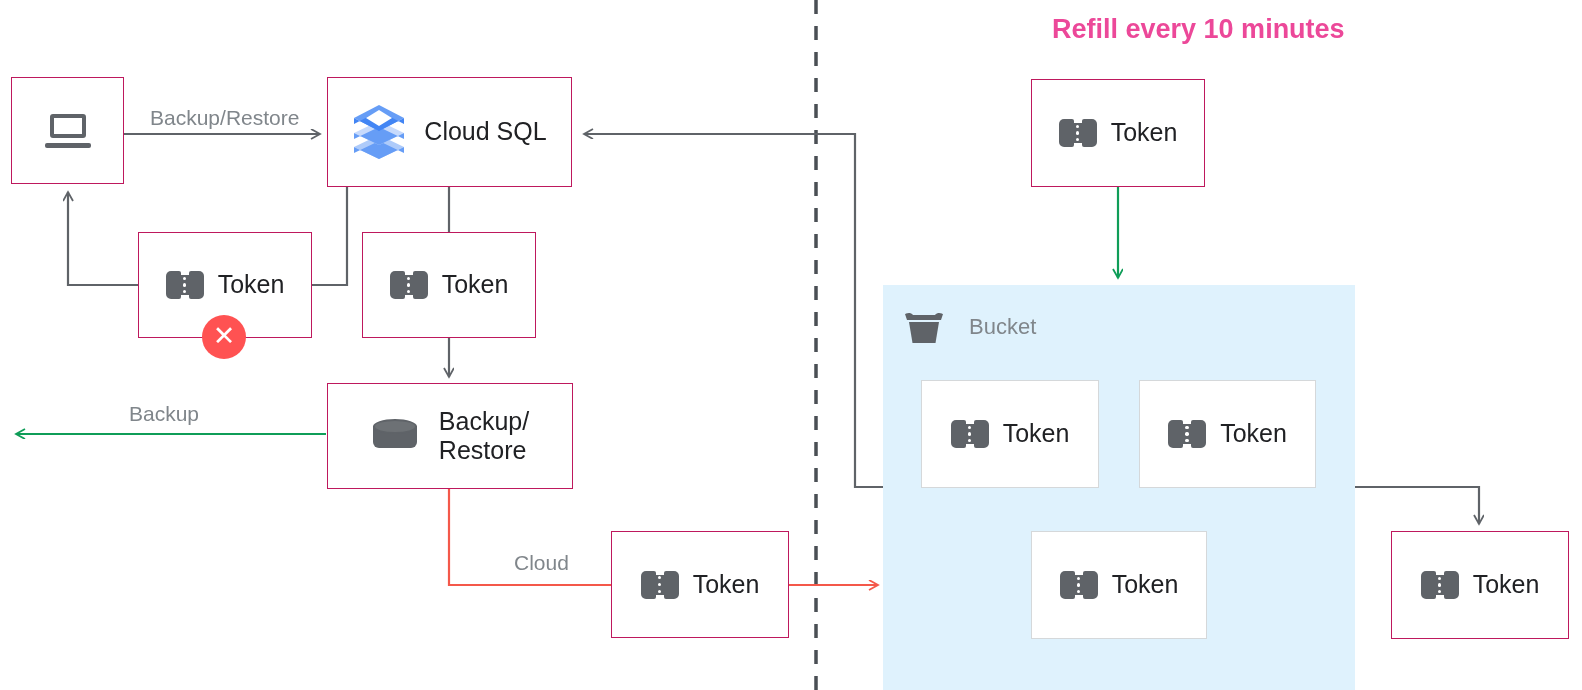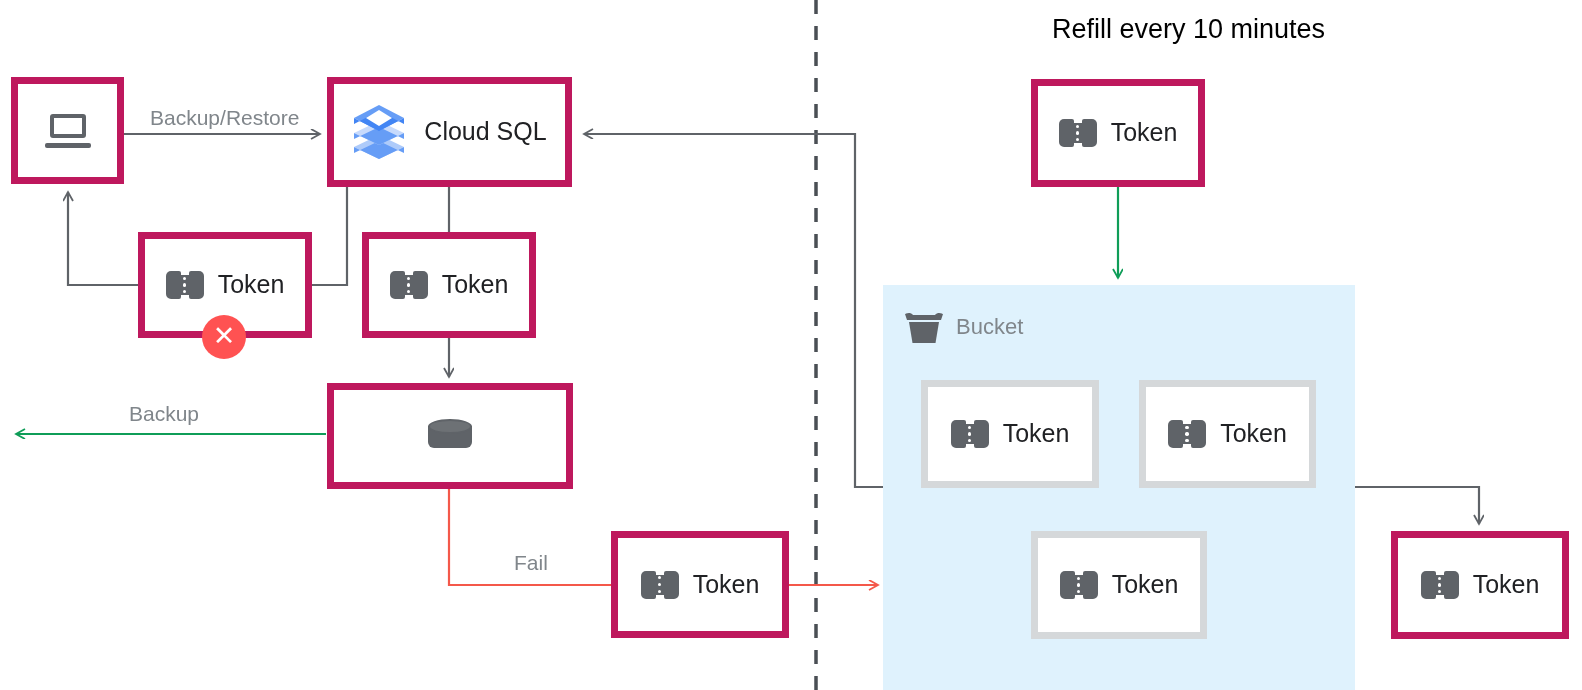--- a/index.html
+++ b/index.html
@@ -9,21 +9,21 @@
     font-family:"Liberation Sans", sans-serif;
     overflow:hidden;
     position:relative;
   }
   #stage{position:absolute;left:0;top:0;width:1582px;height:690px;}
 
   
   .node{
     position:absolute;
     box-sizing:border-box;
-    border:7px solid #be185d;
+    border:1px solid #be185d;
     background:#ffffff;
     display:flex;
     align-items:center;
     justify-content:center;
     gap:14px;
   }
   .node .label{
     font-size:25px;
     color:#202124;
     line-height:1.18;
@@ -89,39 +89,39 @@
     transform:translateY(-1px);
   }
 
   
   #bucket-region{
     position:absolute;
     background:#dff2fd;
   }
   #bucket-caption{
     position:absolute;
-    display:flex;align-items:center;gap:11px;
+    display:flex;align-items:center;gap:24px;
   }
   #bucket-caption .cap-text{
     font-size:22px;color:#80868b;
   }
 
   
   .edge-label{
     position:absolute;
     font-size:21px;
     color:#80868b;
     line-height:1.25;
     white-space:pre-line;
   }
   #diagram-title{
     position:absolute;
     font-size:27px;
-    font-weight:normal;
-    color:#000000;
+    font-weight:bold;
+    color:#ec4899;
     white-space:nowrap;
   }
 
   
   #edges{position:absolute;left:0;top:0;width:1582px;height:690px;pointer-events:none;}
 </style>
 </head>
 <body>
 
 <div id="stage">
@@ -223,20 +223,22 @@
         <i class="d d3"></i>
     </span>
     <span class="label">Token</span>
   </div>
 
   <div class="node" style="left:327px;top:383px;width:246px;height:106px;gap:20px;">
     <span class="db-ic">
       <span class="body"></span>
         <span class="top"></span>
     </span>
+    <span class="label">Backup/
+Restore</span>
   </div>
 
   <div class="node" style="left:611px;top:531px;width:178px;height:107px;">
     <span class="token-ic">
       <i class="lb"></i>
         <i class="rb"></i>
         <i class="mid"></i>
       <i class="d d1"></i>
         <i class="d d2"></i>
         <i class="d d3"></i>
@@ -303,16 +305,16 @@
     </span>
     <span class="label">Token</span>
   </div>
 
   <div id="diagram-title" style="left:1052px;top:14px;">Refill every 10 minutes</div>
 
   <div class="edge-label" style="left:150px;top:97px;margin-top:8px;">Backup/Restore</div>
 
   <div class="edge-label" style="left:129px;top:401px;">Backup</div>
 
-  <div class="edge-label" style="left:514px;top:550px;">Fail</div>
+  <div class="edge-label" style="left:514px;top:550px;">Cloud</div>
 
 
 </div>
 
 </body></html>

